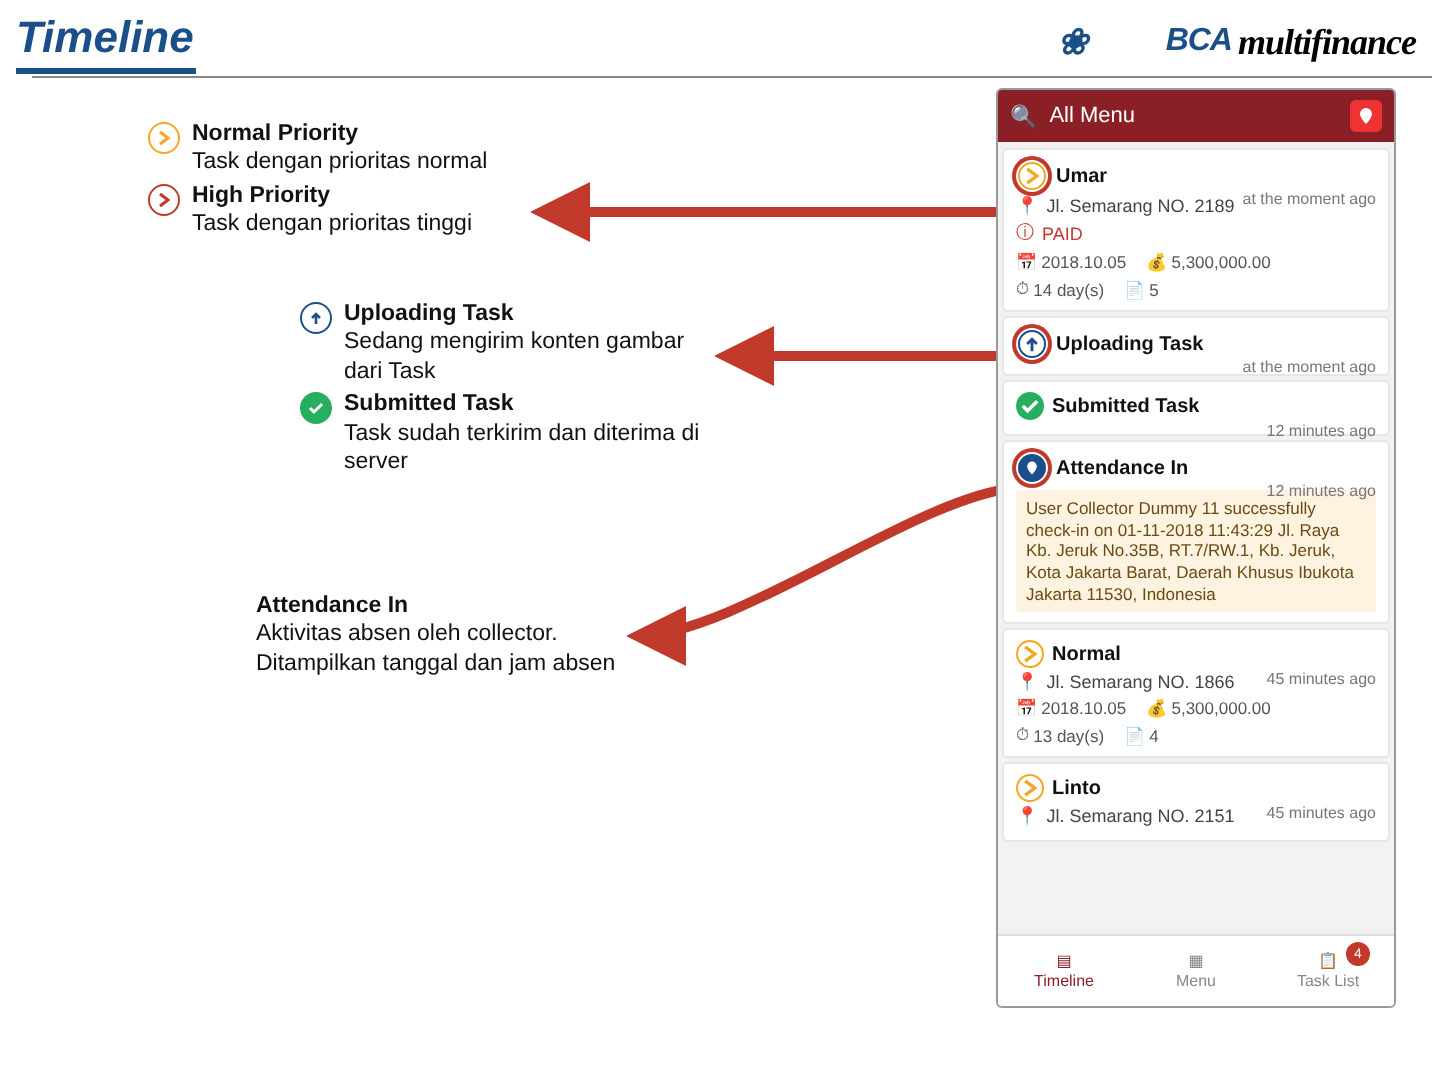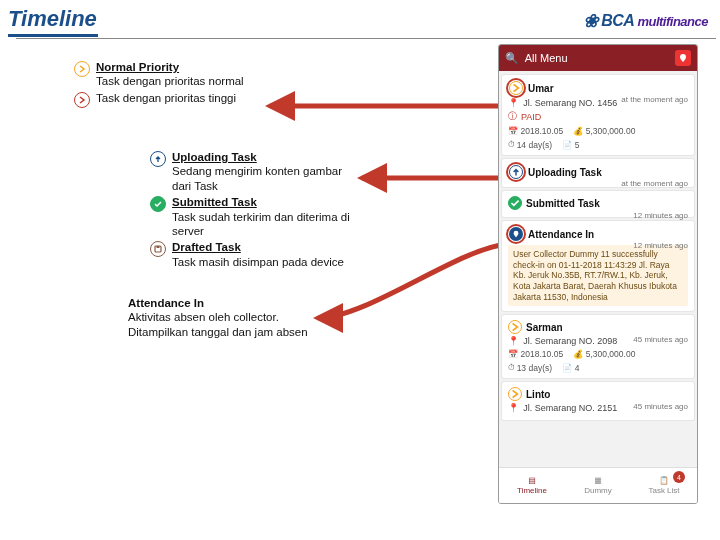--- a/index.html
+++ b/index.html
@@ -5,26 +5,26 @@
   * { box-sizing: border-box; margin: 0; padding: 0; }
   body { width: 720px; height: 540px; background: #fff; font-family: "Segoe UI", Arial, sans-serif; position: relative; overflow: hidden; }
 
   .header { display: flex; justify-content: space-between; align-items: flex-end; padding: 6px 12px 0 8px; }
   .title { color: #1b4f8a; font-size: 22px; font-style: italic; font-weight: 700; }
   .underline-wrap { padding: 0 0 0 8px; }
   .title-underline { width: 90px; height: 3px; background: #1b4f8a; margin-top: 2px; }
   .full-underline { width: 700px; height: 0; border-top: 1px solid #888; margin-left: 8px; margin-top: 1px; }
   .logo { display:flex; align-items:center; gap:3px; font-style: italic; font-weight:700; }
   .logo-mark { color:#1b4f8a; font-size:18px; }
-  .logo-bca { color:#1b4f8a; font-size:16px; letter-spacing:-0.5px;}
-  .logo-multi { color:#4c1d95; font-size:13px; letter-spacing:-0.5px; }
+  .logo-bca { color:#1b4f8a; font-size:16px; letter-spacing:-0.5px;margin-left:36px;}
+  .logo-multi { color:#000000; font-size:18px; letter-spacing:-0.5px;font-family:Liberation Serif, serif; }
 
   .legend { position:absolute; font-size: 11.5px; line-height:1.25; color:#111; }
   .legend .row { display:flex; align-items:flex-start; gap:6px; margin-bottom:2px; }
-  .legend .txt b { font-weight:700; display:block;text-decoration:underline; }
+  .legend .txt b { font-weight:700; display:block; }
   .ico { width:16px; height:16px; border-radius:50%; border:1.5px solid; display:flex; align-items:center; justify-content:center; flex:0 0 16px; margin-top:1px; }
   .ico svg { width:10px; height:10px; }
 
   .ico-norm { border-color:#f5a623; background:#fff; }
   .ico-high { border-color:#c0392b; background:#fff; }
   .ico-up   { border-color:#1b4f8a; background:#fff; }
   .ico-ok   { border-color:#27ae60; background:#27ae60; }
   .ico-fail { border-color:#c0392b; background:#c0392b; }
   .ico-draft{ border-color:#8a5a44; background:#fff; }
 
@@ -76,49 +76,40 @@
         </svg>
       </span>
     <div class="txt"><b>Normal Priority</b><span>Task dengan prioritas normal</span></div>
   </div>
   <div class="row">
     <span class="ico ico-high">
         <svg viewBox="0 0 10 10">
           <path d="M3 2l4 3-4 3" fill="none" stroke="#c0392b" stroke-width="1.5"></path>
         </svg>
       </span>
-    <div class="txt"><span>Task dengan prioritas tinggi</span></div>
+    <div class="txt"><b>High Priority</b><span>Task dengan prioritas tinggi</span></div>
   </div>
 </div>
 
 <div class="legend" style="left:150px; top:150px; width:200px;">
   <div class="row">
     <span class="ico ico-up">
         <svg viewBox="0 0 10 10">
           <path d="M5 8V3M3 5l2-2 2 2" fill="none" stroke="#1b4f8a" stroke-width="1.3"></path>
         </svg>
       </span>
     <div class="txt"><b>Uploading Task</b><span>Sedang mengirim konten gambar dari Task</span></div>
   </div>
   <div class="row">
     <span class="ico ico-ok">
         <svg viewBox="0 0 10 10">
           <path d="M2 5l2 2 4-4" fill="none" stroke="#fff" stroke-width="1.5"></path>
         </svg>
       </span>
     <div class="txt"><b>Submitted Task</b><span>Task sudah terkirim dan diterima di server</span></div>
-  </div>
-  <div class="row">
-    <span class="ico ico-draft">
-        <svg viewBox="0 0 10 10">
-          <rect x="2" y="2" width="6" height="6" rx="1" fill="none" stroke="#8a5a44" stroke-width="1.2"></rect>
-          <rect x="3.5" y="2" width="3" height="2" fill="#8a5a44"></rect>
-        </svg>
-      </span>
-    <div class="txt"><b>Drafted Task</b><span>Task masih disimpan pada device</span></div>
   </div>
 </div>
 
 <div class="legend" style="left:128px; top:296px; width:180px;">
   <b>Attendance In</b>
   <div>Aktivitas absen oleh collector. Ditampilkan tanggal dan jam absen</div>
 </div>
 
 <div class="arrow" style="left:260px; top:96px;">
   <svg width="248" height="20">
@@ -170,21 +161,21 @@
           <span class="ic" style="border-color:#f5a623">
             <svg viewBox="0 0 10 10">
               <path d="M3 2l4 3-4 3" fill="none" stroke="#f5a623" stroke-width="1.4"></path>
             </svg>
           </span>
         </span>
         <b class="nm">Umar</b>
       </div>
     <div class="line">
         <span>📍</span>
-        <span>Jl. Semarang NO. 1456</span>
+        <span>Jl. Semarang NO. 2189</span>
       </div>
     <div class="line" style="color:#c0392b;">
         <span>ⓘ</span>
         <span>PAID</span>
       </div>
     <div class="stats">
       <span>📅 <span>2018.10.05</span></span>
       <span>💰 <span>5,300,000.00</span></span>
     </div>
     <div class="stats">
@@ -235,25 +226,25 @@
   </div>
 
   <div class="card">
     <span class="meta">45 minutes ago</span>
     <div class="line">
         <span class="ic" style="border-color:#f5a623">
           <svg viewBox="0 0 10 10">
             <path d="M3 2l4 3-4 3" fill="none" stroke="#f5a623" stroke-width="1.4"></path>
           </svg>
         </span>
-        <b class="nm">Sarman</b>
+        <b class="nm">Normal</b>
       </div>
     <div class="line">
         <span>📍</span>
-        <span>Jl. Semarang NO. 2098</span>
+        <span>Jl. Semarang NO. 1866</span>
       </div>
     <div class="stats">
       <span>📅 <span>2018.10.05</span></span>
       <span>💰 <span>5,300,000.00</span></span>
     </div>
     <div class="stats">
       <span>⏱ <span>13 day(s)</span></span>
       <span>📄 <span>4</span></span>
     </div>
   </div>
@@ -274,21 +265,21 @@
       </div>
   </div>
 
   <div class="bottom-nav">
     <div class="tab active">
         <span>▤</span>
         <span>Timeline</span>
       </div>
     <div class="tab">
         <span>▦</span>
-        <span>Dummy</span>
+        <span>Menu</span>
       </div>
     <div class="tab">
         <span>📋</span>
         <span>Task List</span>
       </div>
     <div class="badge">4</div>
   </div>
 </div>
 
 </body></html>

